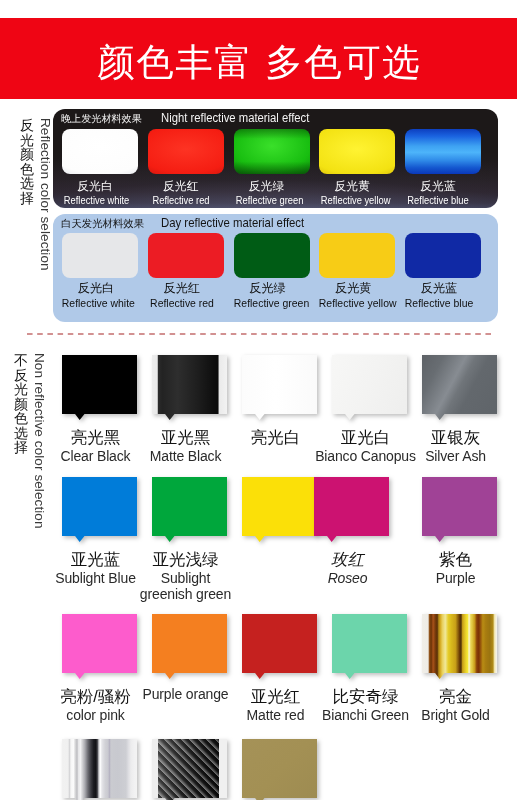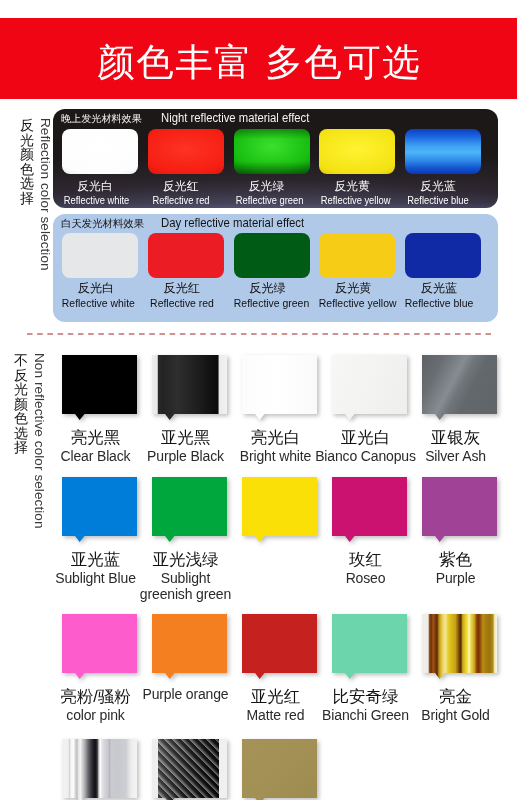--- a/index.html
+++ b/index.html
@@ -188,30 +188,29 @@
         <div class="gcn">亮光黑</div>
         <div class="gen">Clear Black</div>
       </div>
     </div>
     <div class="gcell" style="left:152px;top:339px;">
       <div class="chip">
           <div class="chipface" style="background:linear-gradient(90deg,#ededed 0%,#e9e9e9 7%,#2a2a2a 8.5%,#232323 14%,#2e2e2e 34%,#1d1d1d 62%,#101010 80%,#0b0b0b 88%,#eaeaea 89.5%,#f2f2f2 100%);"></div>
         </div>
       <div class="gtext">
         <div class="gcn">亚光黑</div>
-        <div class="gen">Purple Black</div>
+        <div class="gen">Matte Black</div>
       </div>
     </div>
     <div class="gcell" style="left:242px;top:339px;">
       <div class="chip">
           <div class="chipface" style="background:linear-gradient(90deg,#fcfcfc 0%,#ffffff 45%,#fafafa 100%);"></div>
         </div>
       <div class="gtext">
         <div class="gcn">亮光白</div>
-        <div class="gen">Bright white</div>
       </div>
     </div>
     <div class="gcell" style="left:332px;top:339px;">
       <div class="chip">
           <div class="chipface" style="background:linear-gradient(112deg,#f7f7f6 0%,#f3f3f2 48%,#eeeeed 100%);"></div>
         </div>
       <div class="gtext">
         <div class="gcn">亚光白</div>
         <div class="gen">Bianco Canopus</div>
       </div>
@@ -241,21 +240,21 @@
       <div class="gtext">
         <div class="gcn">亚光浅绿</div>
         <div class="gen">Sublight greenish green</div>
       </div>
     </div>
     <div class="gcell" style="left:242px;top:461px;">
       <div class="chip">
           <div class="chipface" style="background:#fbe008;"></div>
         </div>
     </div>
-    <div class="gcell" style="left:332px;top:461px;">
+    <div class="gcell" style="left:314px;top:461px;font-style:italic;">
       <div class="chip">
           <div class="chipface" style="background:#cc1271;"></div>
         </div>
       <div class="gtext">
         <div class="gcn">玫红</div>
         <div class="gen">Roseo</div>
       </div>
     </div>
     <div class="gcell" style="left:422px;top:461px;">
       <div class="chip">

